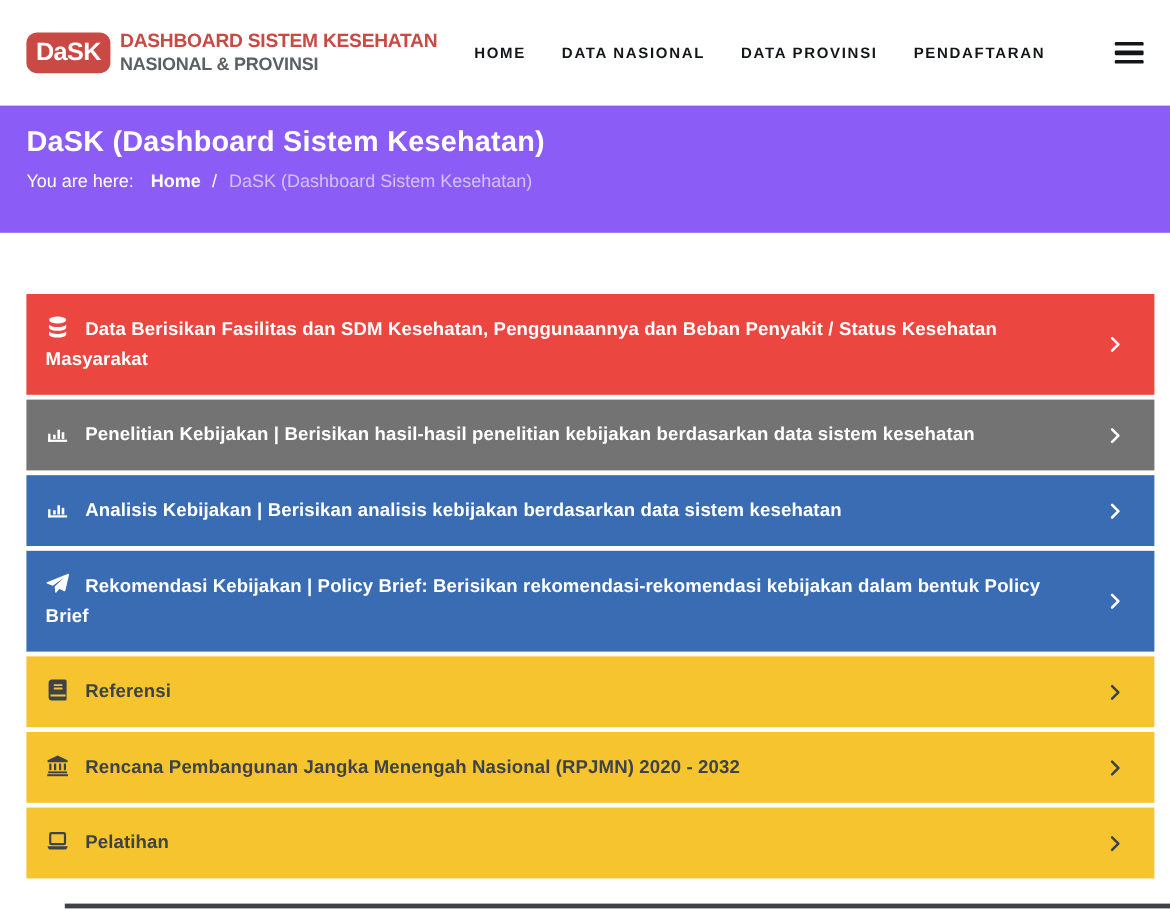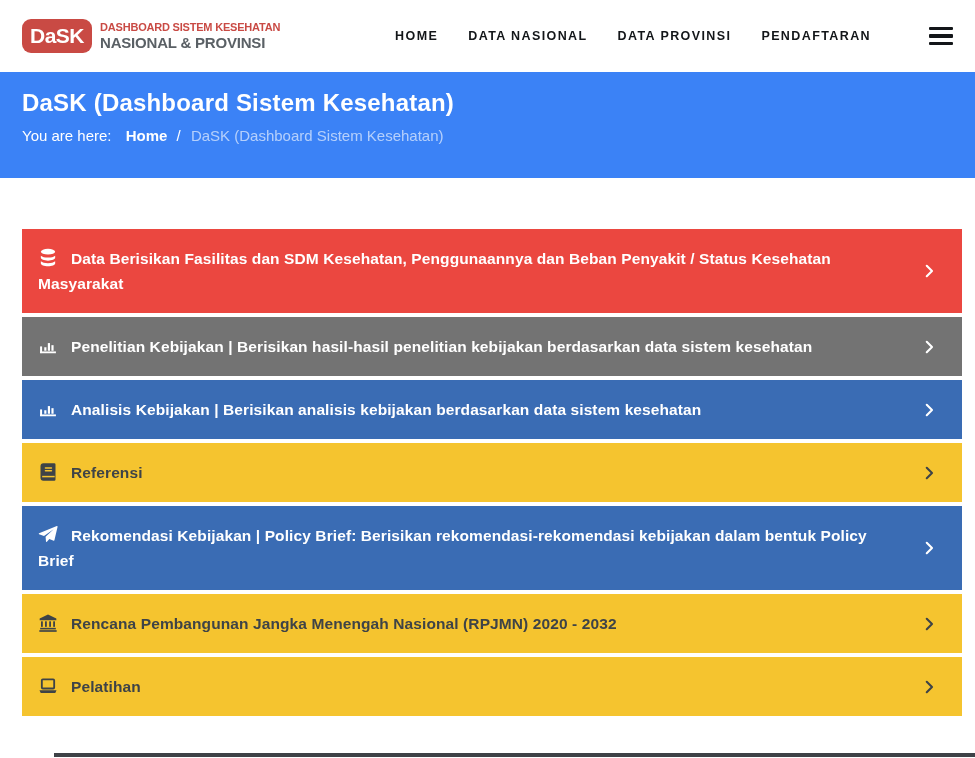--- a/index.html
+++ b/index.html
@@ -6,42 +6,42 @@
   html, body {
     margin: 0; padding: 0;
     width: 975px; height: 758px;
     overflow: hidden;
     background: #ffffff;
     font-family: "Liberation Sans", sans-serif;
     position: relative;
   }
   
   .top-header {
-    height: 72px;
+    height: 88px;
     display: flex;
     align-items: center;
     padding: 0 22px;
     background: #ffffff;
   }
   .logo { display: flex; align-items: center; cursor: pointer; }
   .logo-badge {
     background: #c94a44;
     color: #ffffff;
     font-weight: 800;
     font-size: 21px;
     padding: 6px 8px 7px;
     border-radius: 9px;
     letter-spacing: -0.5px;
     line-height: 1;
   }
   .logo-text { margin-left: 8px; line-height: 1.15; }
   .logo-title {
     color: #c94a44;
     font-weight: 800;
-    font-size: 11px;
+    font-size: 16px;
     letter-spacing: -0.2px;
   }
   .logo-subtitle {
     color: #5a6065;
     font-weight: 800;
     font-size: 15px;
     letter-spacing: -0.2px;
   }
   .nav { margin-left: auto; display: flex; align-items: center; gap: 30px; }
   .nav-item {
@@ -137,21 +137,21 @@
     <div class="nav-item">DATA PROVINSI</div>
     <div class="nav-item">PENDAFTARAN</div>
     <div class="hamburger">
       <span></span>
         <span></span>
         <span></span>
     </div>
   </div>
 </div>
 
-<div class="banner" style="background: #3b82f6;">
+<div class="banner" style="background: #8b5cf6;">
   <h1 class="banner-title">DaSK (Dashboard Sistem Kesehatan)</h1>
   <div class="breadcrumb">
     <span class="crumb-prefix">You are here:</span>
     <span class="crumb-home">Home</span>
     <span class="crumb-sep">/</span>
     <span class="crumb-current">DaSK (Dashboard Sistem Kesehatan)</span>
   </div>
 </div>
 
 <div class="main">
@@ -204,45 +204,45 @@
         </svg>
       </span><span>Analisis Kebijakan | Berisikan analisis kebijakan berdasarkan data sistem kesehatan</span>
     </span>
     <span class="chevron">
       <svg viewBox="0 0 24 24" width="18" height="18" fill="none" stroke="currentColor" stroke-width="2.8" stroke-linecap="round" stroke-linejoin="round">
           <polyline points="9 5 16 12 9 19"></polyline>
         </svg>
     </span>
   </div>
 
+  <div class="panel" style="background: rgb(58, 108, 180); color: rgb(255, 255, 255); --bg: #3a6cb4;">
+    <span class="panel-label">
+      <span class="panel-icon">
+        <svg viewBox="0 0 24 24" fill="currentColor">
+          <path d="M22.6 1.3L1.3 9.9c-.5.2-.5.9 0 1.1l5.9 2.3 11.5-8.2-9.6 9.1.5 5.6c.1.5.7.7 1.1.3l2.9-3.4 5.2 2.2c.4.2.8-.1.9-.5L23.5 2c.1-.5-.4-.9-.9-.7z"></path>
+        </svg>
+      </span><span>Rekomendasi Kebijakan | Policy Brief: Berisikan rekomendasi-rekomendasi kebijakan dalam bentuk Policy Brief</span>
+    </span>
+    <span class="chevron">
+      <svg viewBox="0 0 24 24" width="18" height="18" fill="none" stroke="currentColor" stroke-width="2.8" stroke-linecap="round" stroke-linejoin="round">
+          <polyline points="9 5 16 12 9 19"></polyline>
+        </svg>
+    </span>
+  </div>
+
   <div class="panel" style="background: rgb(245, 196, 47); color: rgb(62, 67, 71); --bg: #f5c42f;">
     <span class="panel-label">
       <span class="panel-icon">
         <svg viewBox="0 0 24 24">
           <path fill="currentColor" d="M6.5 1.5h13A1.5 1.5 0 0121 3v18a1.5 1.5 0 01-1.5 1.5h-13A3.5 3.5 0 013 19V5a3.5 3.5 0 013.5-3.5z"></path>
           <rect x="8" y="6.2" width="9" height="1.8" rx="0.9" fill="var(--bg, #f5c42f)"></rect>
           <rect x="8" y="9.6" width="9" height="1.8" rx="0.9" fill="var(--bg, #f5c42f)"></rect>
           <path d="M5 16.6h15v1.8H5z" fill="var(--bg, #f5c42f)"></path>
         </svg>
       </span><span>Referensi</span>
-    </span>
-    <span class="chevron">
-      <svg viewBox="0 0 24 24" width="18" height="18" fill="none" stroke="currentColor" stroke-width="2.8" stroke-linecap="round" stroke-linejoin="round">
-          <polyline points="9 5 16 12 9 19"></polyline>
-        </svg>
-    </span>
-  </div>
-
-  <div class="panel" style="background: rgb(58, 108, 180); color: rgb(255, 255, 255); --bg: #3a6cb4;">
-    <span class="panel-label">
-      <span class="panel-icon">
-        <svg viewBox="0 0 24 24" fill="currentColor">
-          <path d="M22.6 1.3L1.3 9.9c-.5.2-.5.9 0 1.1l5.9 2.3 11.5-8.2-9.6 9.1.5 5.6c.1.5.7.7 1.1.3l2.9-3.4 5.2 2.2c.4.2.8-.1.9-.5L23.5 2c.1-.5-.4-.9-.9-.7z"></path>
-        </svg>
-      </span><span>Rekomendasi Kebijakan | Policy Brief: Berisikan rekomendasi-rekomendasi kebijakan dalam bentuk Policy Brief</span>
     </span>
     <span class="chevron">
       <svg viewBox="0 0 24 24" width="18" height="18" fill="none" stroke="currentColor" stroke-width="2.8" stroke-linecap="round" stroke-linejoin="round">
           <polyline points="9 5 16 12 9 19"></polyline>
         </svg>
     </span>
   </div>
 
   <div class="panel" style="background: rgb(245, 196, 47); color: rgb(62, 67, 71); --bg: #f5c42f;">
     <span class="panel-label">

